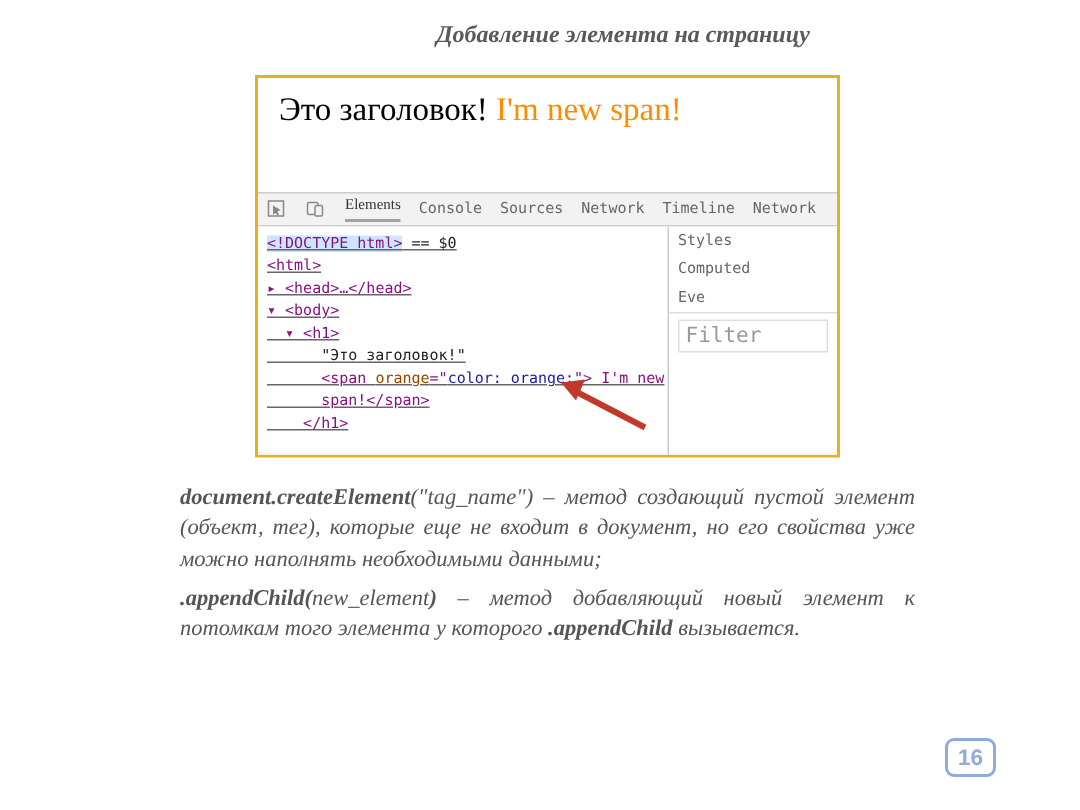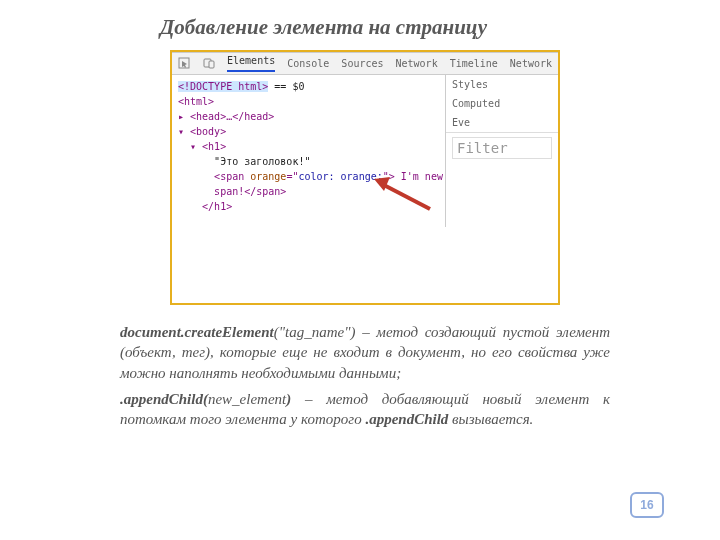--- a/index.html
+++ b/index.html
@@ -9,47 +9,48 @@
     background: #fff;
     font-family: Georgia, 'Times New Roman', serif;
     color: #333;
     position: relative;
   }
   .slide-title {
     position: absolute;
     left: 160px; top: 14px;
     width: 380px;
     font-weight: bold; font-style: italic;
-    font-size: 21px; line-height: 1.25;
+    font-size: 16px; line-height: 1.25;
     color: #595959;
+    text-align: right;
   }
   .screenshot {
     position: absolute;
     left: 170px; top: 50px;
     width: 390px; height: 255px;
     border: 2px solid #e6b01f;
     background: #fff;
   }
   .browser-top {
     height: 76px; background: #fff; padding: 8px 14px 0 14px;
   }
   .rendered-line { font-family: 'Times New Roman', serif; font-size: 22px; }
   .rendered-black { color: #000; }
   .rendered-orange { color: #ff8c00; }
   .devtools { background: #f2f2f2; height: calc(100% - 76px); border-top: 1px solid #ccc; font-family: Menlo, Consolas, monospace; font-size: 10px; color: #666; }
   .dt-tabs { display: flex; align-items: center; height: 22px; border-bottom: 1px solid #ccc; padding: 0 6px; gap: 12px; overflow: hidden; }
   .dt-tab { color: #666; white-space: nowrap; }
-  .dt-tab.active { color: #333; border-bottom: 2px solid #1d4ed8; padding-bottom: 4px; }
+  .dt-tab.active { color: #333; border-bottom: 2px solid #a3a3a3; padding-bottom: 4px; font-family: Liberation Serif, serif; }
   .dt-iconcell { width: 14px; height: 14px; display: inline-block; }
   .dt-body { display: flex; height: calc(100% - 22px); }
   .dt-dom { flex: 1; background: #fff; padding: 4px 6px; border-right: 1px solid #ccc; line-height: 1.5; overflow: hidden; position: relative; }
   .dt-side { width: 112px; background: #fff; overflow: hidden; }
   .dt-side-tabs { display: flex; gap: 8px; font-size: 10px; color: #666; padding: 4px 6px; border-bottom: 1px solid #ddd; flex-direction: column; }
   .dt-side-filter { margin: 4px 6px; border: 1px solid #ddd; font-size: 14px; color: #999; padding: 2px 4px; }
-  .dom-line { white-space: pre; }
+  .dom-line { white-space: pre; text-decoration: underline; }
   .kw { color: #881280; }
   .attr { color: #994500; }
   .val { color: #1a1aa6; }
   .str { color: #222; }
   .sel { background: #cde6ff; }
   .arrow { position: absolute; left: 200px; top: 100px; }
   .arrow svg { display: block; }
 
   .body-text {
     position: absolute;
@@ -62,31 +63,36 @@
     line-height: 1.35;
   }
   .body-text p { margin: 0 0 6px 0; }
   .b { font-weight: bold; font-style: italic; }
   .pagenum {
     position: absolute;
     right: 56px; bottom: 22px;
     min-width: 34px; height: 26px;
     border: 2px solid #8faadc; border-radius: 6px;
     display: flex; align-items: center; justify-content: center;
-    font-family: Arial, sans-serif; font-weight: bold; font-size: 12px;
+    font-family: Arial, sans-serif; font-weight: bold; font-size: 15px;
     color: #8faadc; font-style: normal;
     padding: 0 4px;
   }
 </style>
 </head>
 <body>
 
 <div class="slide-title">Добавление элемента на страницу</div>
 
 <div class="screenshot">
+  <div class="browser-top">
+    <div class="rendered-line">
+      <span class="rendered-black">Это заголовок! </span><span class="rendered-orange">I'm new span!</span>
+    </div>
+  </div>
   <div class="devtools">
     <div class="dt-tabs">
       <span class="dt-iconcell">
         <svg width="12" height="12" viewBox="0 0 12 12">
             <rect x="1" y="1" width="10" height="10" fill="none" stroke="#888" stroke-width="1"></rect>
             <path d="M4 4 L9 7 L7 8 L8 10 L7 11 L6 9 L4 10 Z" fill="#888"></path>
           </svg>
       </span>
       <span class="dt-iconcell">
         <svg width="12" height="12" viewBox="0 0 12 12">

